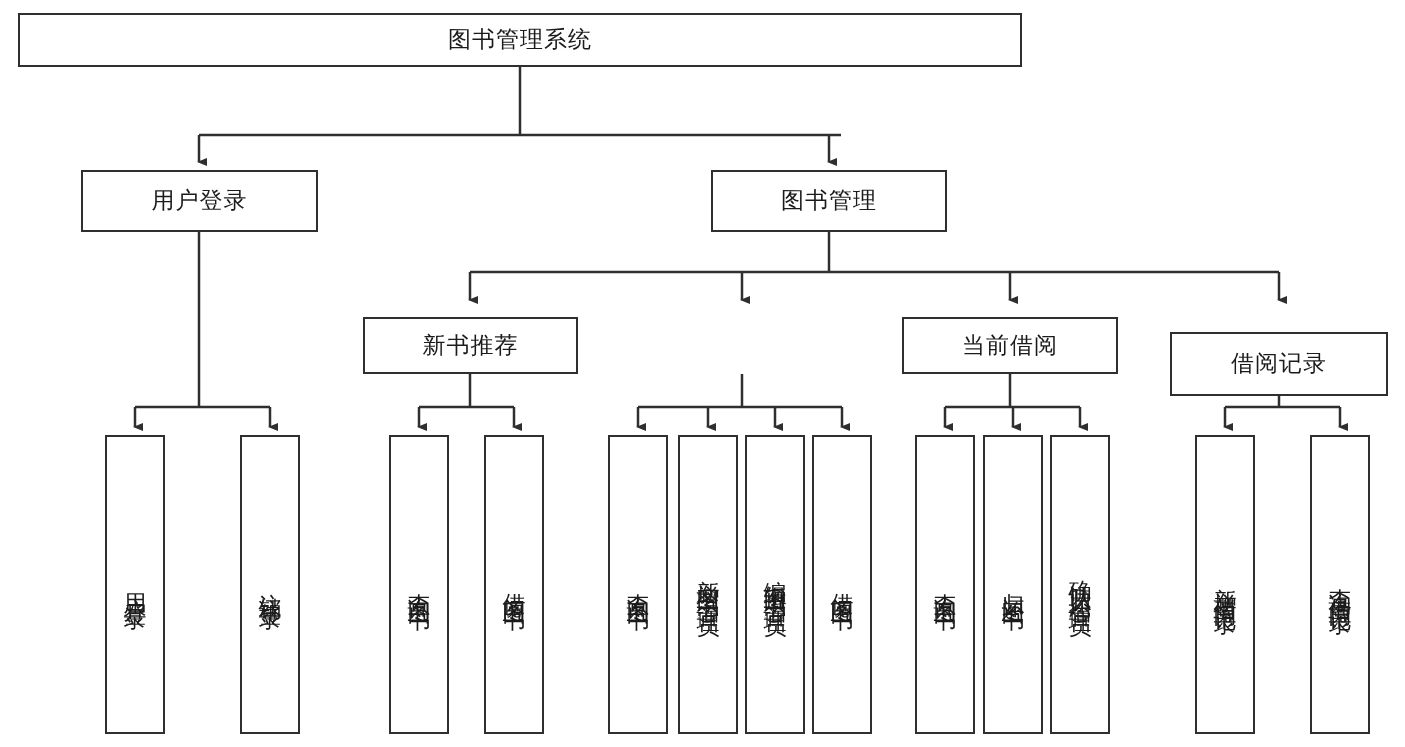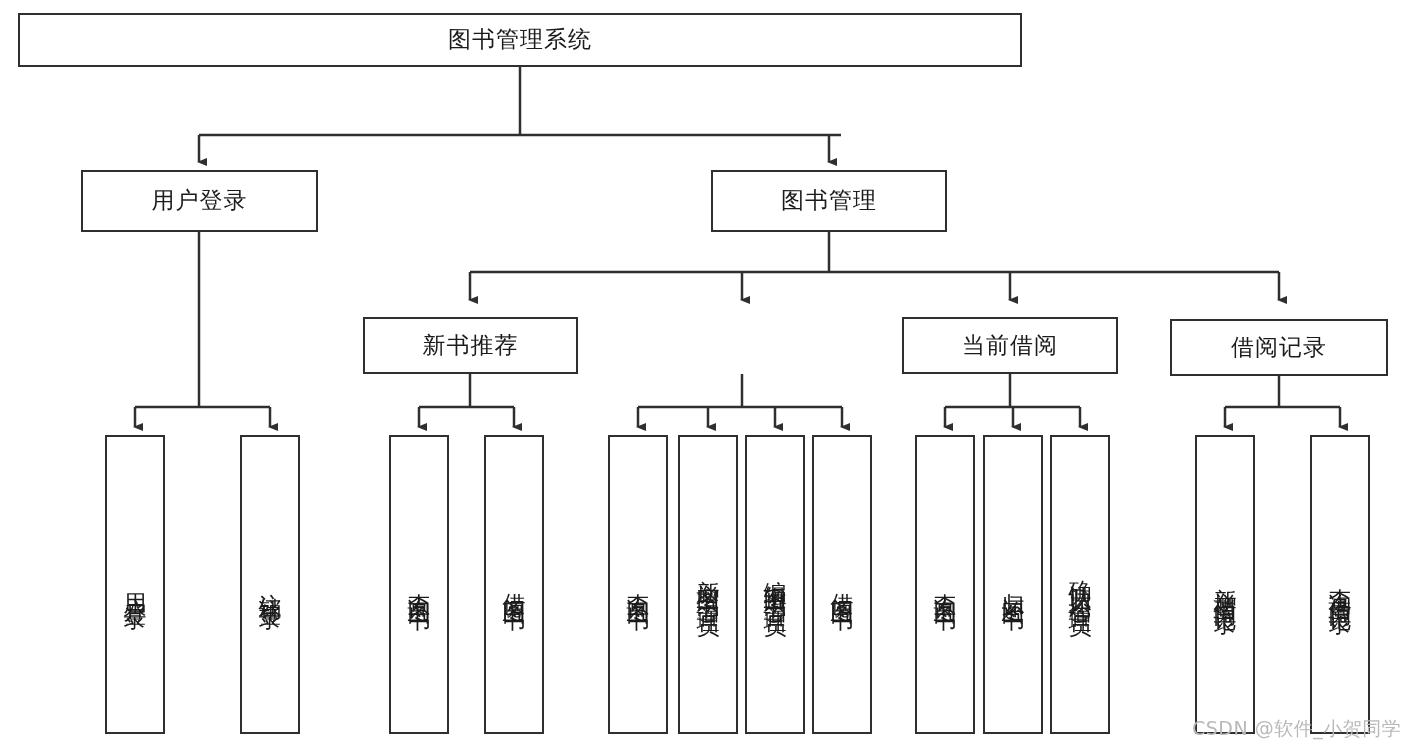--- a/index.html
+++ b/index.html
@@ -130,21 +130,21 @@
   <div class="node-box" style="left: 363px; top: 317px; width: 215px; height: 57px; border-color: rgb(47, 47, 47); background: rgb(255, 255, 255);">
     <span class="node-label-h" style="color: rgb(27, 27, 27);">新书推荐</span>
   </div>
 
   <div class="node-box" style="left: 711px; top: 170px; width: 236px; height: 62px; border-color: rgb(47, 47, 47); background: rgb(255, 255, 255);">
     <span class="node-label-h" style="color: rgb(27, 27, 27);">图书管理</span>
   </div>
   <div class="node-box" style="left: 902px; top: 317px; width: 216px; height: 57px; border-color: rgb(47, 47, 47); background: rgb(255, 255, 255);">
     <span class="node-label-h" style="color: rgb(27, 27, 27); text-align: right;">当前借阅</span>
   </div>
-  <div class="node-box" style="left: 1170px; top: 319px; width: 218px; height: 57px; border-color: rgb(47, 47, 47); background: rgb(255, 255, 255);">
+  <div class="node-box" style="left: 1170px; top: 332px; width: 218px; height: 64px; border-color: rgb(47, 47, 47); background: rgb(255, 255, 255);">
     <span class="node-label-h" style="color: rgb(27, 27, 27);">借阅记录</span>
   </div>
 
   <div class="node-box leaf" style="left: 105px; top: 435px; width: 60px; height: 299px; border-color: rgb(47, 47, 47); background: rgb(255, 255, 255);">
     <span class="node-label-v" style="color: rgb(27, 27, 27);">用户登录</span>
   </div>
   <div class="node-box leaf" style="left: 240px; top: 435px; width: 60px; height: 299px; border-color: rgb(47, 47, 47); background: rgb(255, 255, 255);">
     <span class="node-label-v" style="color: rgb(27, 27, 27);">注销登录</span>
   </div>
   <div class="node-box leaf" style="left: 389px; top: 435px; width: 60px; height: 299px; border-color: rgb(47, 47, 47); background: rgb(255, 255, 255);">
@@ -174,15 +174,14 @@
   <div class="node-box leaf" style="left: 1050px; top: 435px; width: 60px; height: 299px; border-color: rgb(47, 47, 47); background: rgb(255, 255, 255);">
     <span class="node-label-v" style="color: rgb(27, 27, 27);">确认归还（管理员）</span>
   </div>
   <div class="node-box leaf" style="left: 1195px; top: 435px; width: 60px; height: 299px; border-color: rgb(47, 47, 47); background: rgb(255, 255, 255);">
     <span class="node-label-v" style="color: rgb(27, 27, 27);">新增借阅记录</span>
   </div>
   <div class="node-box leaf" style="left: 1310px; top: 435px; width: 60px; height: 299px; border-color: rgb(47, 47, 47); background: rgb(255, 255, 255);">
     <span class="node-label-v" style="color: rgb(27, 27, 27);">查询借阅记录</span>
   </div>
 
-  <div class="watermark" style="left: 1192px; top: 716px; color: rgb(185, 185, 185);">CSDN @软件_小贺同学</div>
 
 </div>
 
 </body></html>

